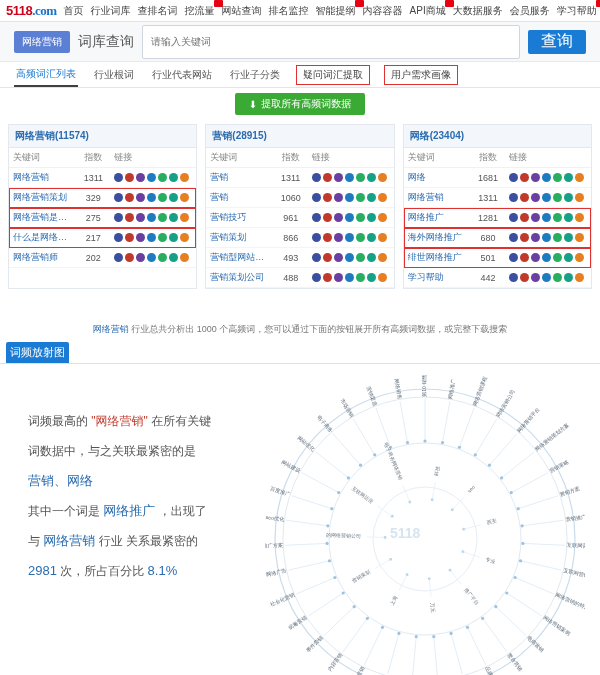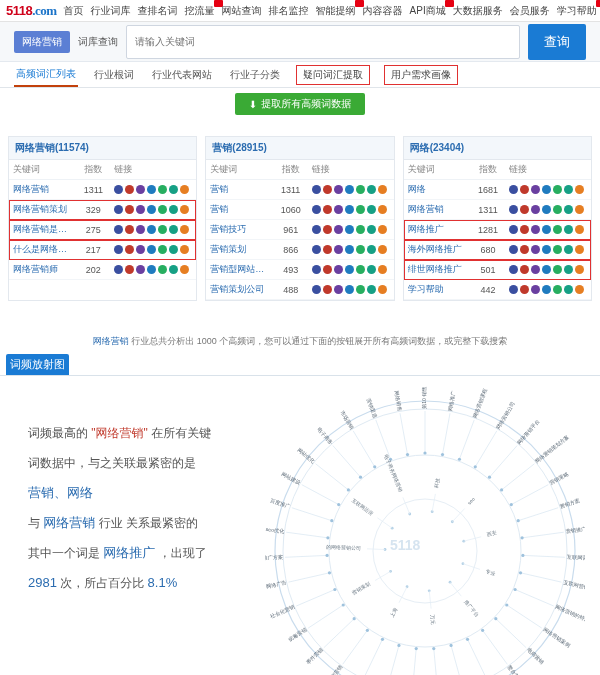--- a/index.html
+++ b/index.html
@@ -59,38 +59,38 @@
     padding: 0 14px;
     gap: 8px;
   }
   .kw-chip {
     background: #5b7fd4;
     color: #fff;
     font-size: 10px;
     padding: 4px 8px;
     border-radius: 2px;
   }
-  .kw-sub { font-size: 10px; color: #555; }
+  .kw-sub { font-size: 14px; color: #555; }
   .search-input {
     flex: 1;
     height: 34px;
     border: 1px solid #cfd6e0;
     background: #fff;
     font-size: 10px;
     padding: 0 8px;
     color: #999;
     outline: none;
     border-radius: 2px;
   }
   .search-btn {
-    width: 58px; height: 36px;
+    width: 58px; height: 24px;
     background: #1a7bd4;
     color: #fff;
     border: none;
-    font-size: 13px;
+    font-size: 16px;
     border-radius: 2px;
     cursor: pointer;
   }
 
   
   .tabrow {
     height: 26px;
     background: #fff;
     border-bottom: 1px solid #e0e5ea;
     display: flex;
@@ -99,21 +99,21 @@
     gap: 14px;
     position: relative;
   }
   .tab {
     font-size: 10px;
     color: #555;
     padding: 4px 2px;
     cursor: pointer;
     white-space: nowrap;
   }
-  .tab.active { color: #1a7bd4; border-bottom: 2px solid #c2410c; }
+  .tab.active { color: #1a7bd4; border-bottom: 2px solid #404040; }
   .tab.boxed {
     border: 1px solid #e03131;
     padding: 2px 6px;
     color: #444;
     text-align: center;
   }
 
   
   .actionrow {
     height: 32px;
@@ -139,21 +139,20 @@
   .cols {
     display: flex;
     gap: 8px;
     padding: 4px 8px 0 8px;
   }
   .col {
     flex: 1;
     border: 1px solid #e3e8ee;
     background: #fff;
     min-width: 0;
-    margin-top: 12px;
   }
   .col-head {
     background: #f3f7fb;
     border-bottom: 1px solid #e3e8ee;
     font-size: 10px;
     color: #2b6cb0;
     padding: 4px 6px;
     font-weight: bold;
   }
   table.kw {
@@ -602,28 +601,28 @@
 <div class="bottom">
   <div class="bleft">
     <div>
       <span>词频最高的</span>
       <span class="red">"网络营销"</span>
       <span>在所有关键</span>
     </div>
     <div>词数据中，与之关联最紧密的是</div>
     <div class="big">营销、网络</div>
     <div>
+      <span>其中一个词是</span>
+      <span class="big">网络推广</span>
+      <span>，出现了</span>
+    </div>
+    <div>
       <span>与</span>
       <span class="big">网络营销</span>
       <span>行业 关系最紧密的</span>
-    </div>
-    <div>
-      <span>其中一个词是</span>
-      <span class="big">网络推广</span>
-      <span>，出现了</span>
     </div>
     <div>
       <span class="big">2981</span>
       <span>次，所占百分比</span>
       <span class="big">8.1%</span>
     </div>
   </div>
 
   <div class="bright">
     <svg class="wheel" width="320" height="330" viewBox="0 0 320 330">

